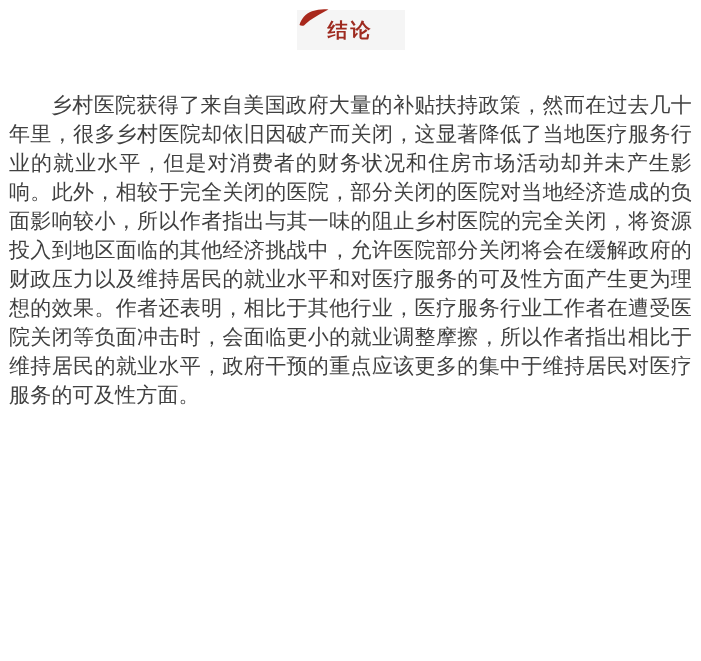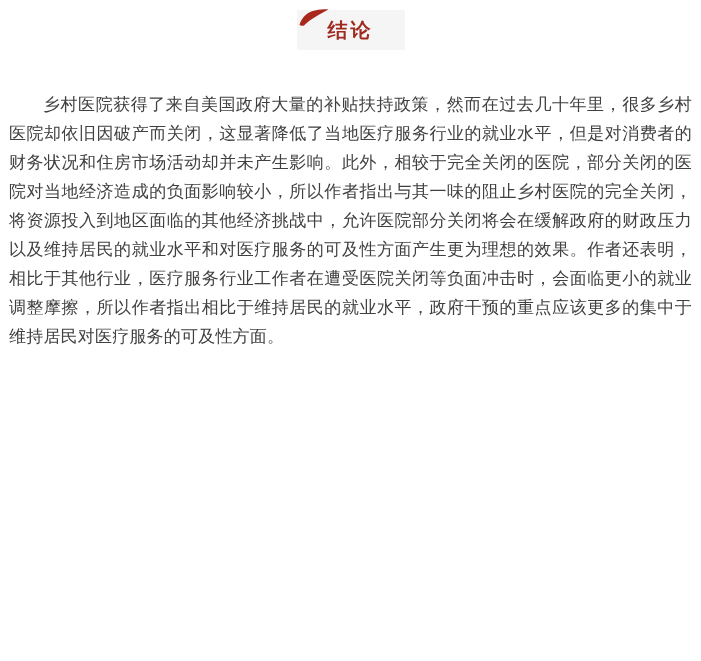--- a/index.html
+++ b/index.html
@@ -47,21 +47,21 @@
   .brush-icon {
     position: absolute;
     left: 2px;
     top: -11px;
     width: 30px;
     height: 17px;
     pointer-events: none;
   }
   .body-text {
     margin: 0;
-    font-size: 17px;
+    font-size: 21px;
     line-height: 29px;
     color: #404040;
     text-align: justify;
     text-indent: 2em;
     letter-spacing: 0.2px;
   }
   .body-text.p1 {
     margin-top: 40px;
   }
   .body-text.p2 {

